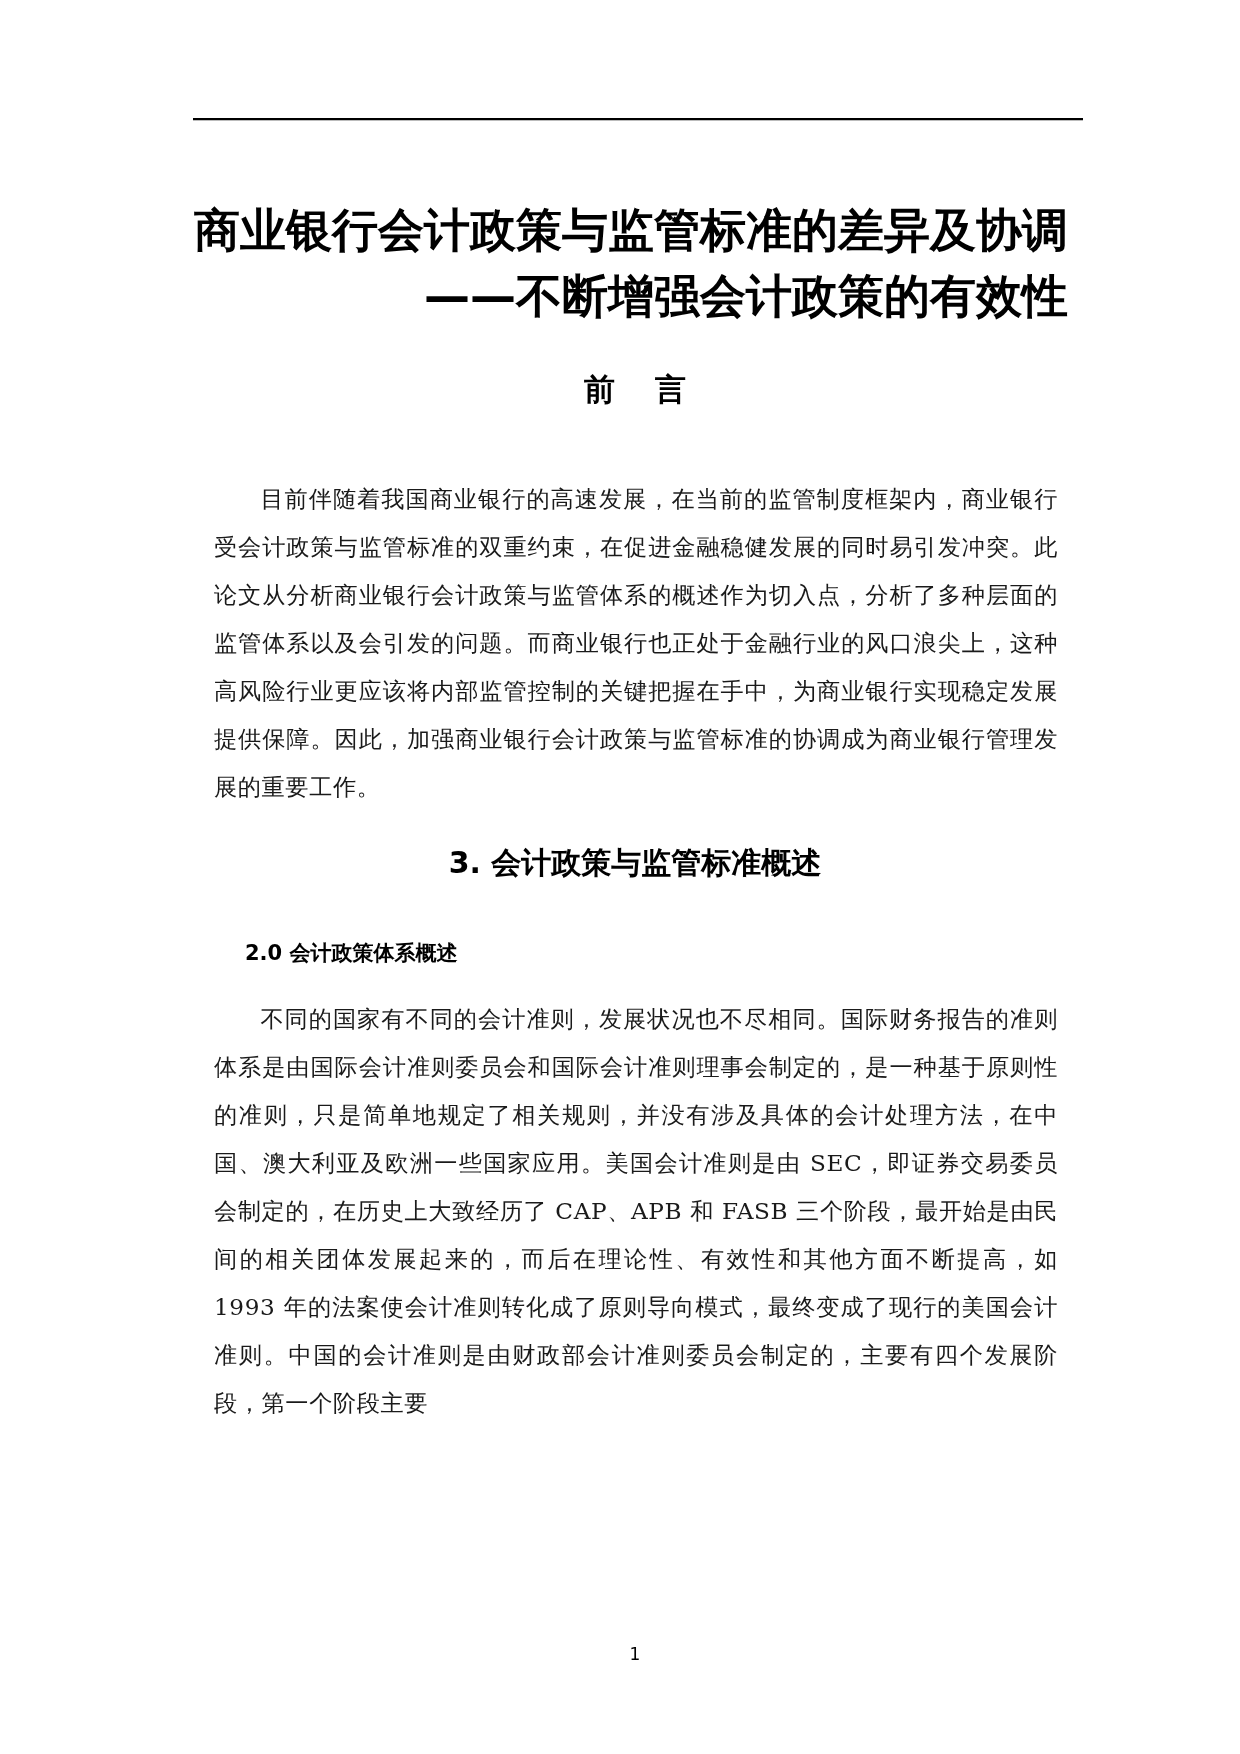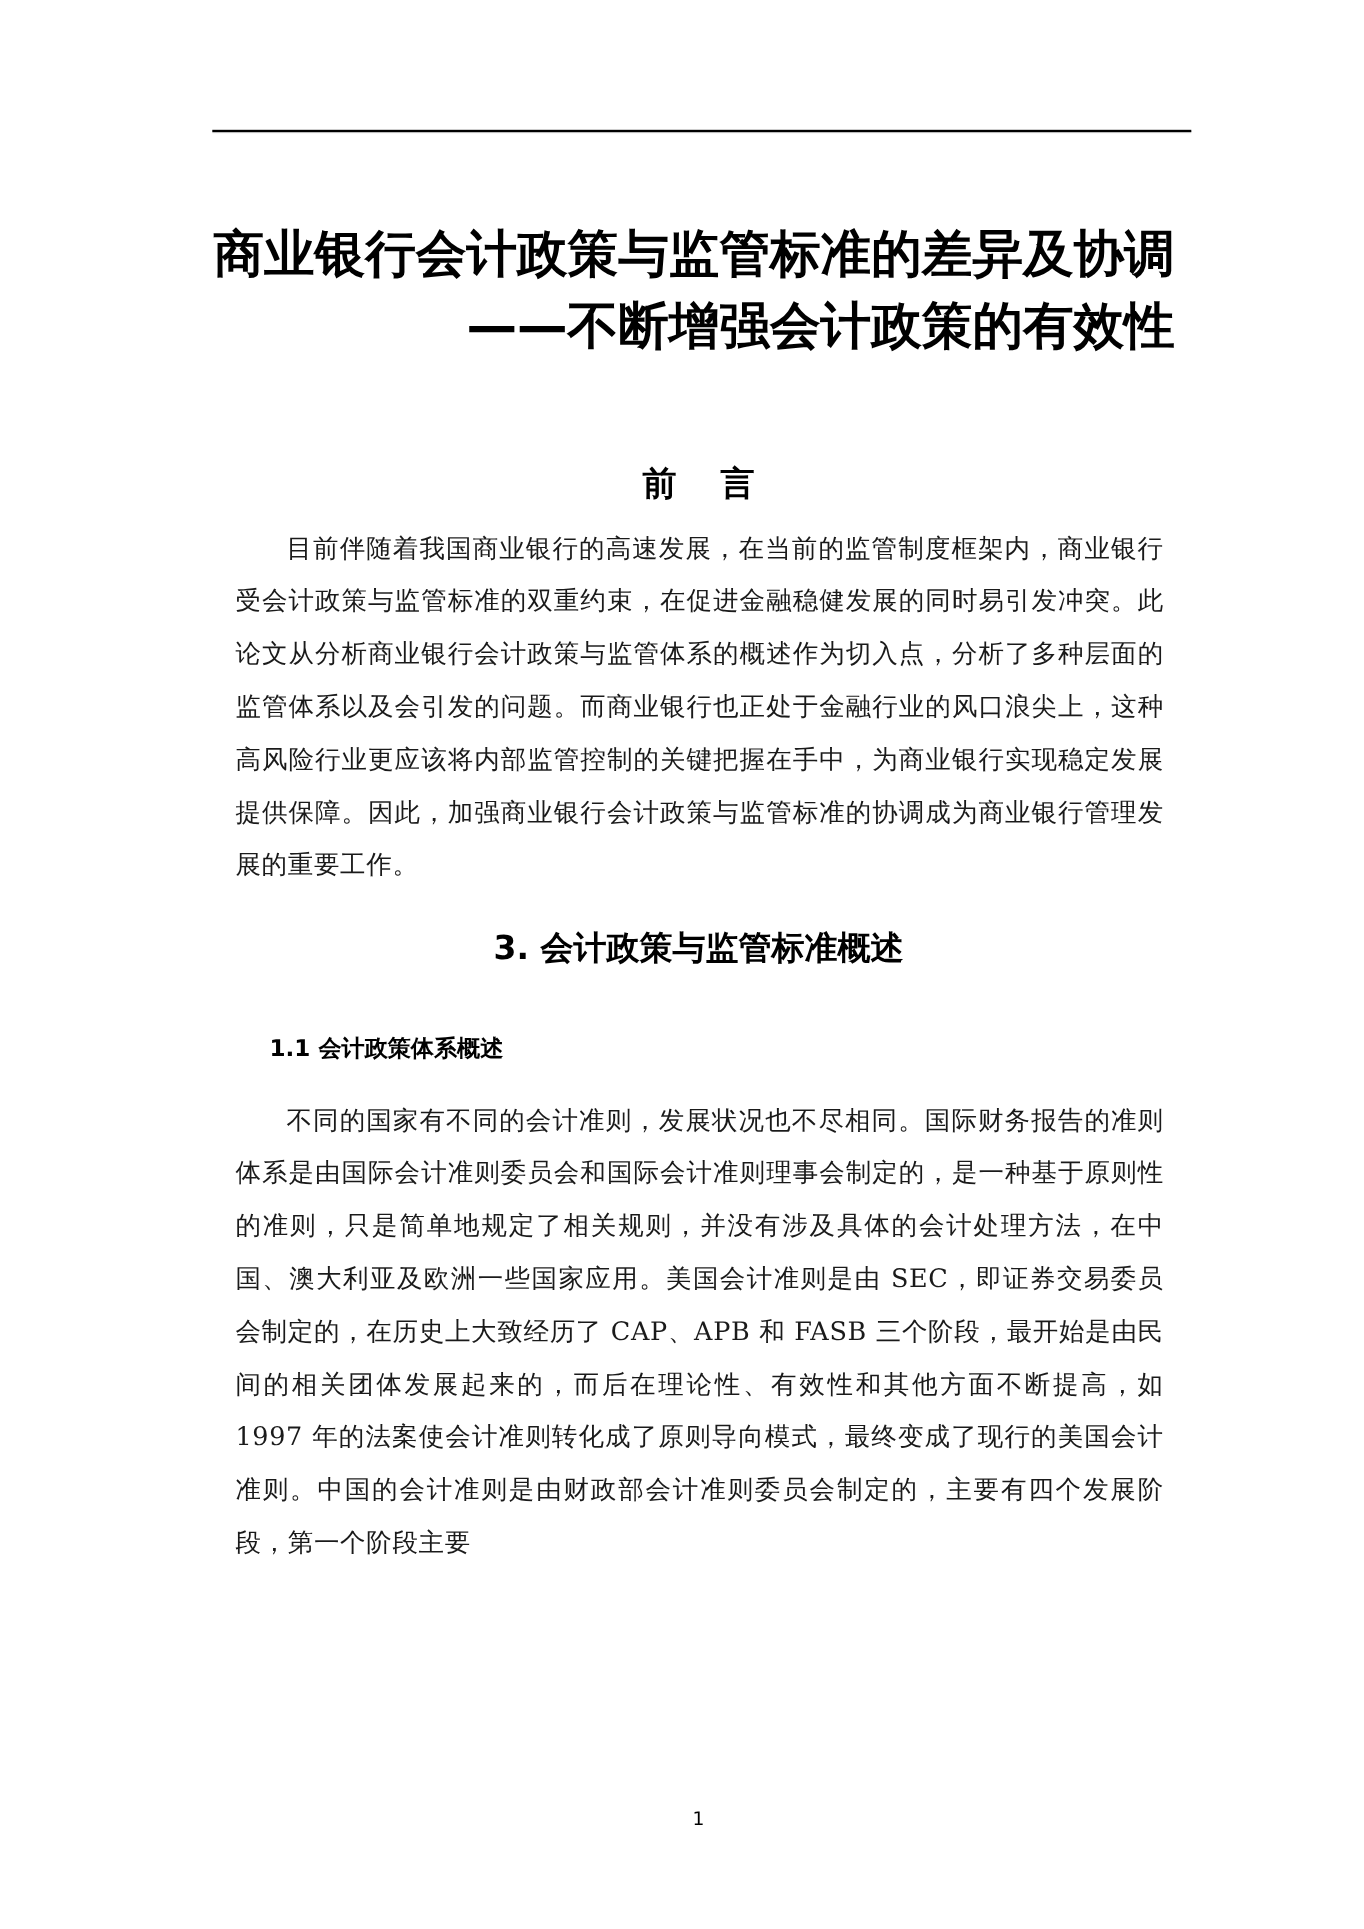--- a/index.html
+++ b/index.html
@@ -6,22 +6,22 @@
   body { width: 1240px; height: 1754px; position: relative; overflow: hidden;
          font-family: "DejaVu Serif", "Liberation Serif", serif; color: #111; }
   .header-rule { position: absolute; left: 193px; top: 118px; width: 890px; height: 0;
                  border-top: 2px solid #000; box-shadow: 0 1px 0 #bbb; }
   .title { position: absolute; left: 178px; width: 890px; text-align: right;
            font-family: "DejaVu Sans", "Liberation Sans", sans-serif; font-weight: bold;
            font-size: 46px; line-height: 60px; color: #000; letter-spacing: 0px; }
   .title.l1 { top: 200px; }
   .title.l2 { top: 266px; }
   .preface { position: absolute; left: 190px; width: 890px; top: 372px; text-align: center;
-             font-family: Liberation Sans, sans-serif; font-weight: bold;
-             font-size: 31px; line-height: 40px; color: #000; margin-top: 48px; }
+             font-family: Liberation Mono, monospace; font-weight: bold;
+             font-size: 31px; line-height: 40px; color: #000; }
   .preface span { display: inline-block; }
   .preface .gap { width: 40px; }
   .para { position: absolute; left: 197px; width: 878px; font-size: 23.2px; line-height: 48px;
           text-align: justify; letter-spacing: 0.6px; color: #1a1a1a; }
   .para p { margin: 17px; text-indent: 2em; }
   .h1 { position: absolute; left: 190px; width: 890px; top: 842px; text-align: center;
         font-family: "DejaVu Sans", "Liberation Sans", sans-serif; font-weight: bold;
         font-size: 30px; line-height: 42px; color: #000; }
   .h2 { position: absolute; left: 245px; top: 938px;
         font-family: "DejaVu Sans", "Liberation Sans", sans-serif; font-weight: bold;
@@ -41,20 +41,20 @@
   <div class="preface">
     <span>前</span><span class="gap"></span><span>言</span>
   </div>
 
   <div class="para" style="top:458px;">
     <p>目前伴随着我国商业银行的高速发展，在当前的监管制度框架内，商业银行受会计政策与监管标准的双重约束，在促进金融稳健发展的同时易引发冲突。此论文从分析商业银行会计政策与监管体系的概述作为切入点，分析了多种层面的监管体系以及会引发的问题。而商业银行也正处于金融行业的风口浪尖上，这种高风险行业更应该将内部监管控制的关键把握在手中，为商业银行实现稳定发展提供保障。因此，加强商业银行会计政策与监管标准的协调成为商业银行管理发展的重要工作。</p>
   </div>
 
   <div class="h1">3. 会计政策与监管标准概述</div>
 
-  <div class="h2">1.1 会计政策体系概述</div>
+  <div class="h2">2.0 会计政策体系概述</div>
 
   <div class="para" style="top:978px;">
-    <p>不同的国家有不同的会计准则，发展状况也不尽相同。国际财务报告的准则体系是由国际会计准则委员会和国际会计准则理事会制定的，是一种基于原则性的准则，只是简单地规定了相关规则，并没有涉及具体的会计处理方法，在中国、澳大利亚及欧洲一些国家应用。美国会计准则是由 SEC，即证券交易委员会制定的，在历史上大致经历了 CAP、APB 和 FASB 三个阶段，最开始是由民间的相关团体发展起来的，而后在理论性、有效性和其他方面不断提高，如 1997 年的法案使会计准则转化成了原则导向模式，最终变成了现行的美国会计准则。中国的会计准则是由财政部会计准则委员会制定的，主要有四个发展阶段，第一个阶段主要</p>
+    <p>不同的国家有不同的会计准则，发展状况也不尽相同。国际财务报告的准则体系是由国际会计准则委员会和国际会计准则理事会制定的，是一种基于原则性的准则，只是简单地规定了相关规则，并没有涉及具体的会计处理方法，在中国、澳大利亚及欧洲一些国家应用。美国会计准则是由 SEC，即证券交易委员会制定的，在历史上大致经历了 CAP、APB 和 FASB 三个阶段，最开始是由民间的相关团体发展起来的，而后在理论性、有效性和其他方面不断提高，如 1993 年的法案使会计准则转化成了原则导向模式，最终变成了现行的美国会计准则。中国的会计准则是由财政部会计准则委员会制定的，主要有四个发展阶段，第一个阶段主要</p>
   </div>
 
   <div class="pagenum">1</div>
 </div>
 
 </body></html>

